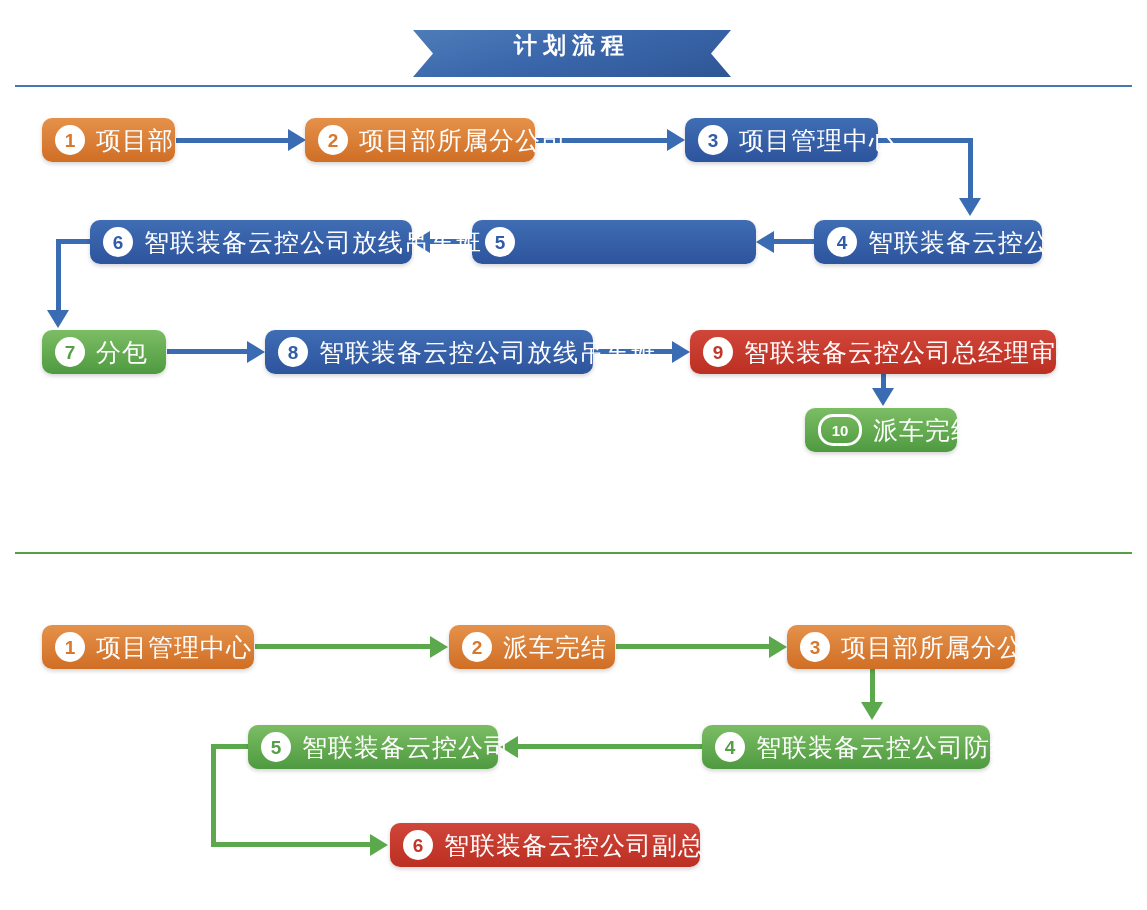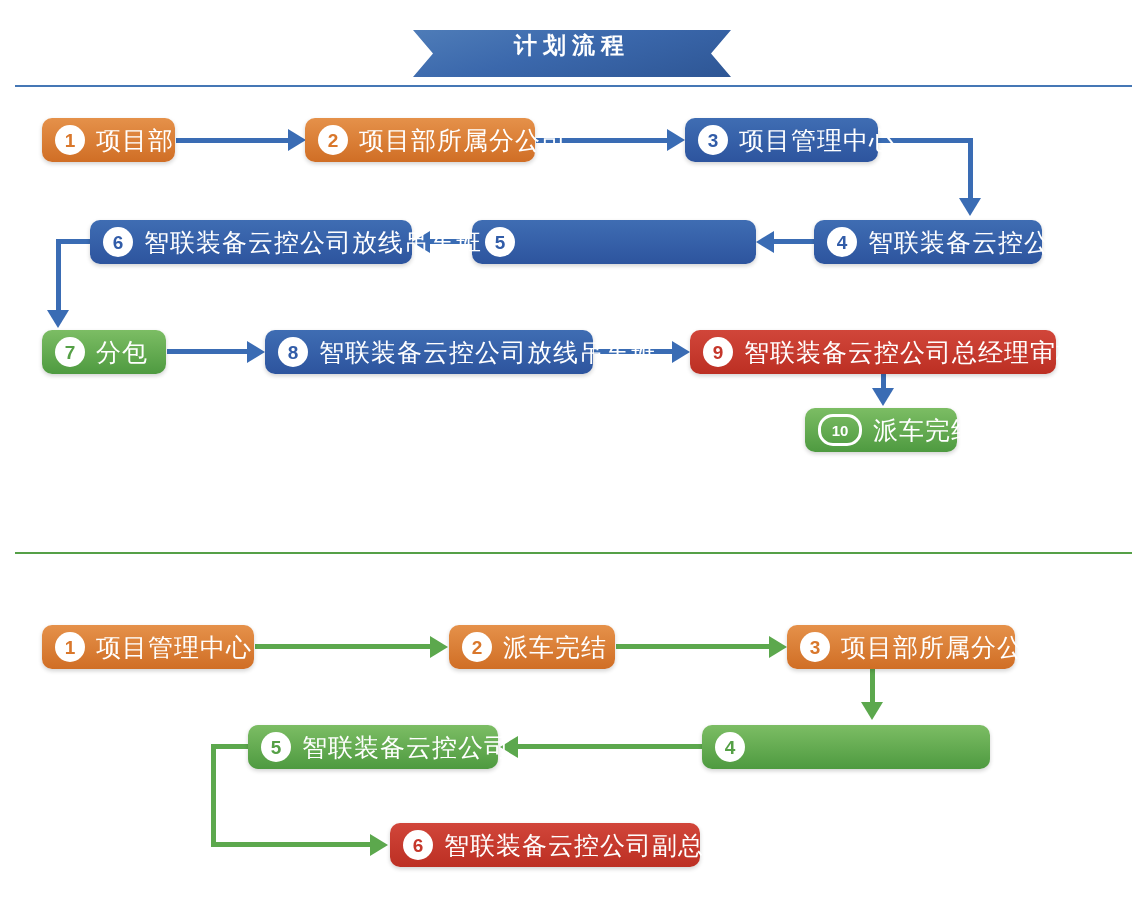--- a/index.html
+++ b/index.html
@@ -146,20 +146,21 @@
   <div class="node orange" style="left:449px; top:625px; width:166px;">
     <span class="badge">2</span>
     <span class="lbl">派车完结</span>
   </div>
   <div class="node orange" style="left:787px; top:625px; width:228px;">
     <span class="badge">3</span>
     <span class="lbl">项目部所属分公司</span>
   </div>
   <div class="node green" style="left:702px; top:725px; width:288px;">
     <span class="badge">4</span>
+    <span class="lbl">智联装备云控公司防线队</span>
   </div>
   <div class="node green" style="left:248px; top:725px; width:250px;">
     <span class="badge">5</span>
     <span class="lbl">智联装备云控公司</span>
   </div>
   <div class="node red" style="left:390px; top:823px; width:310px;">
     <span class="badge">6</span>
     <span class="lbl">智联装备云控公司副总经理</span>
   </div>
 

